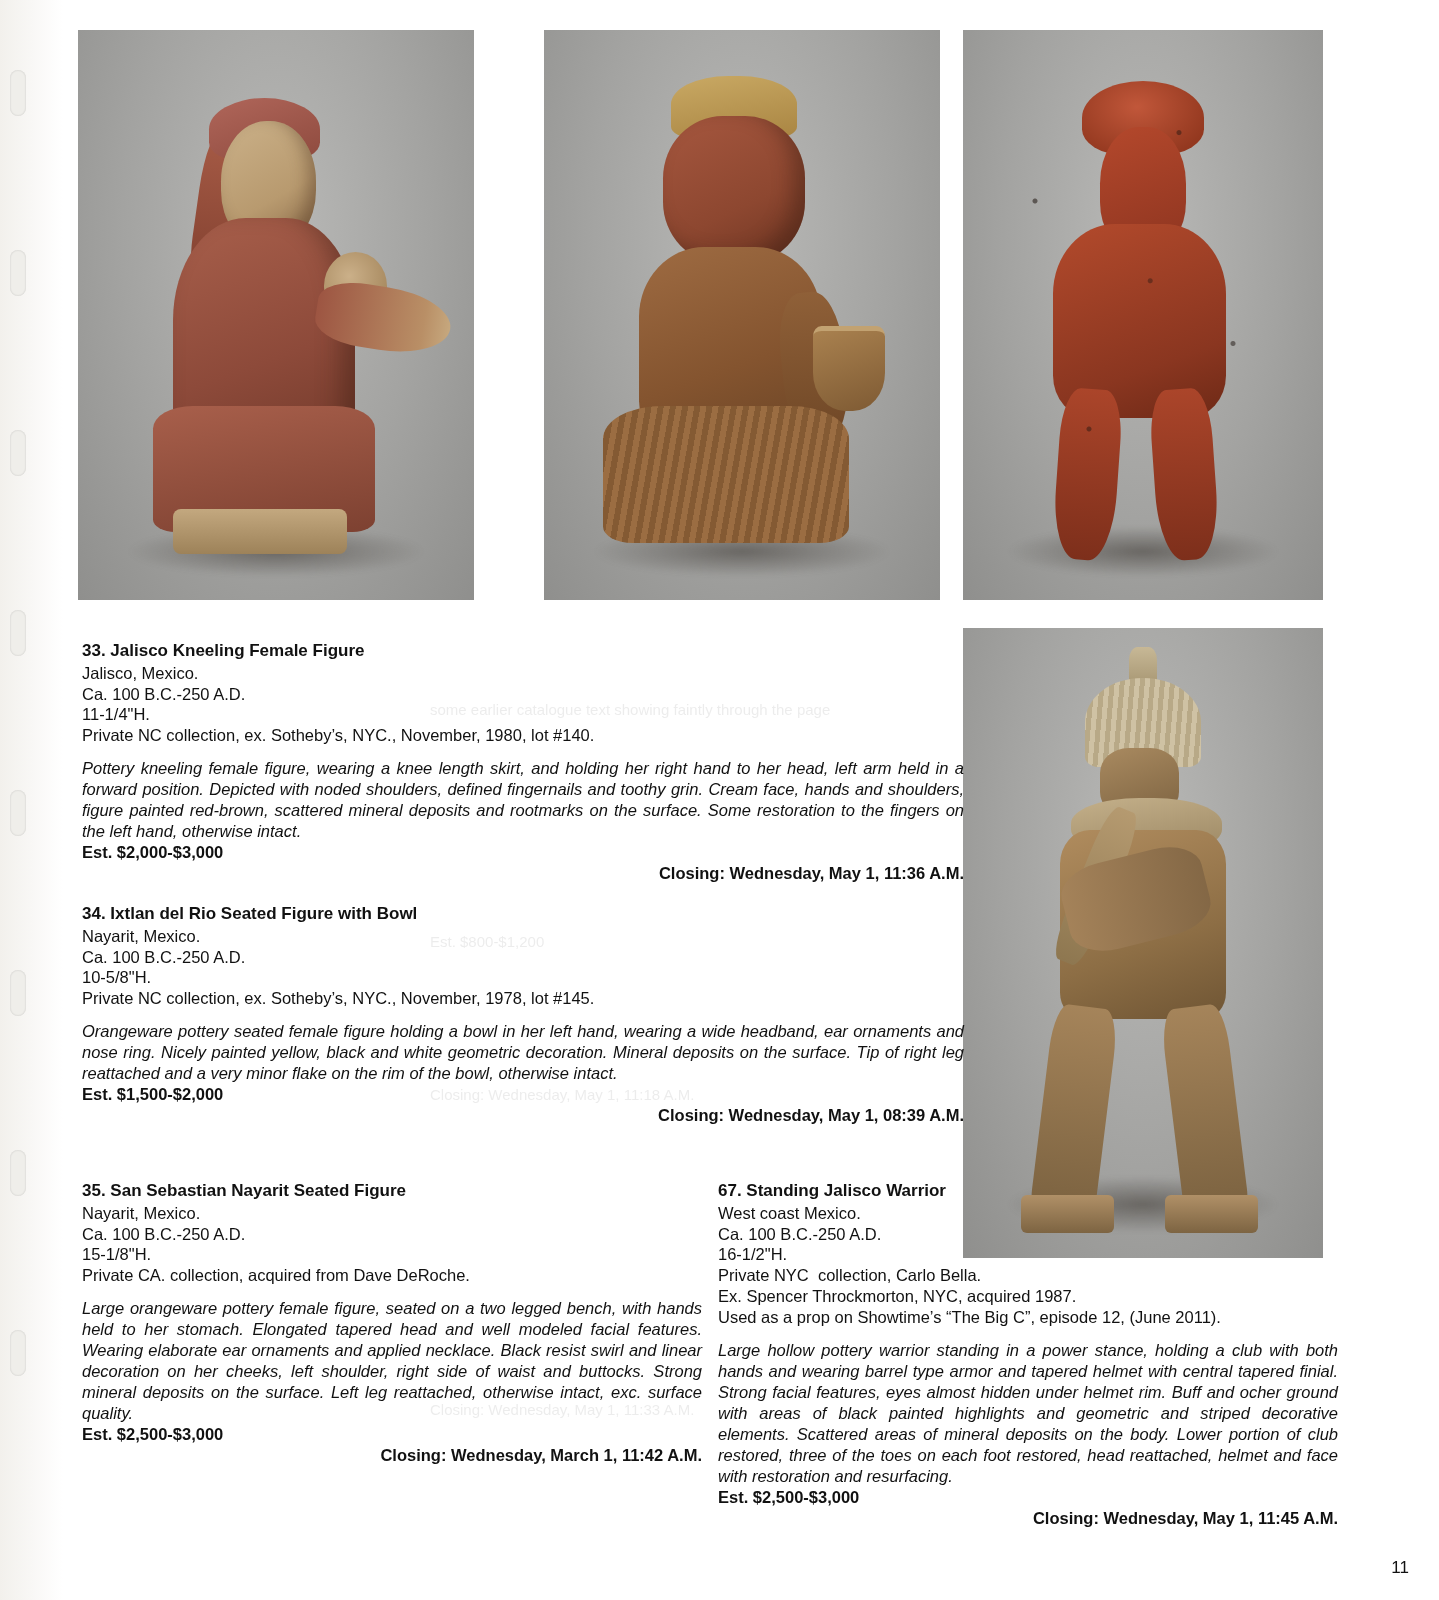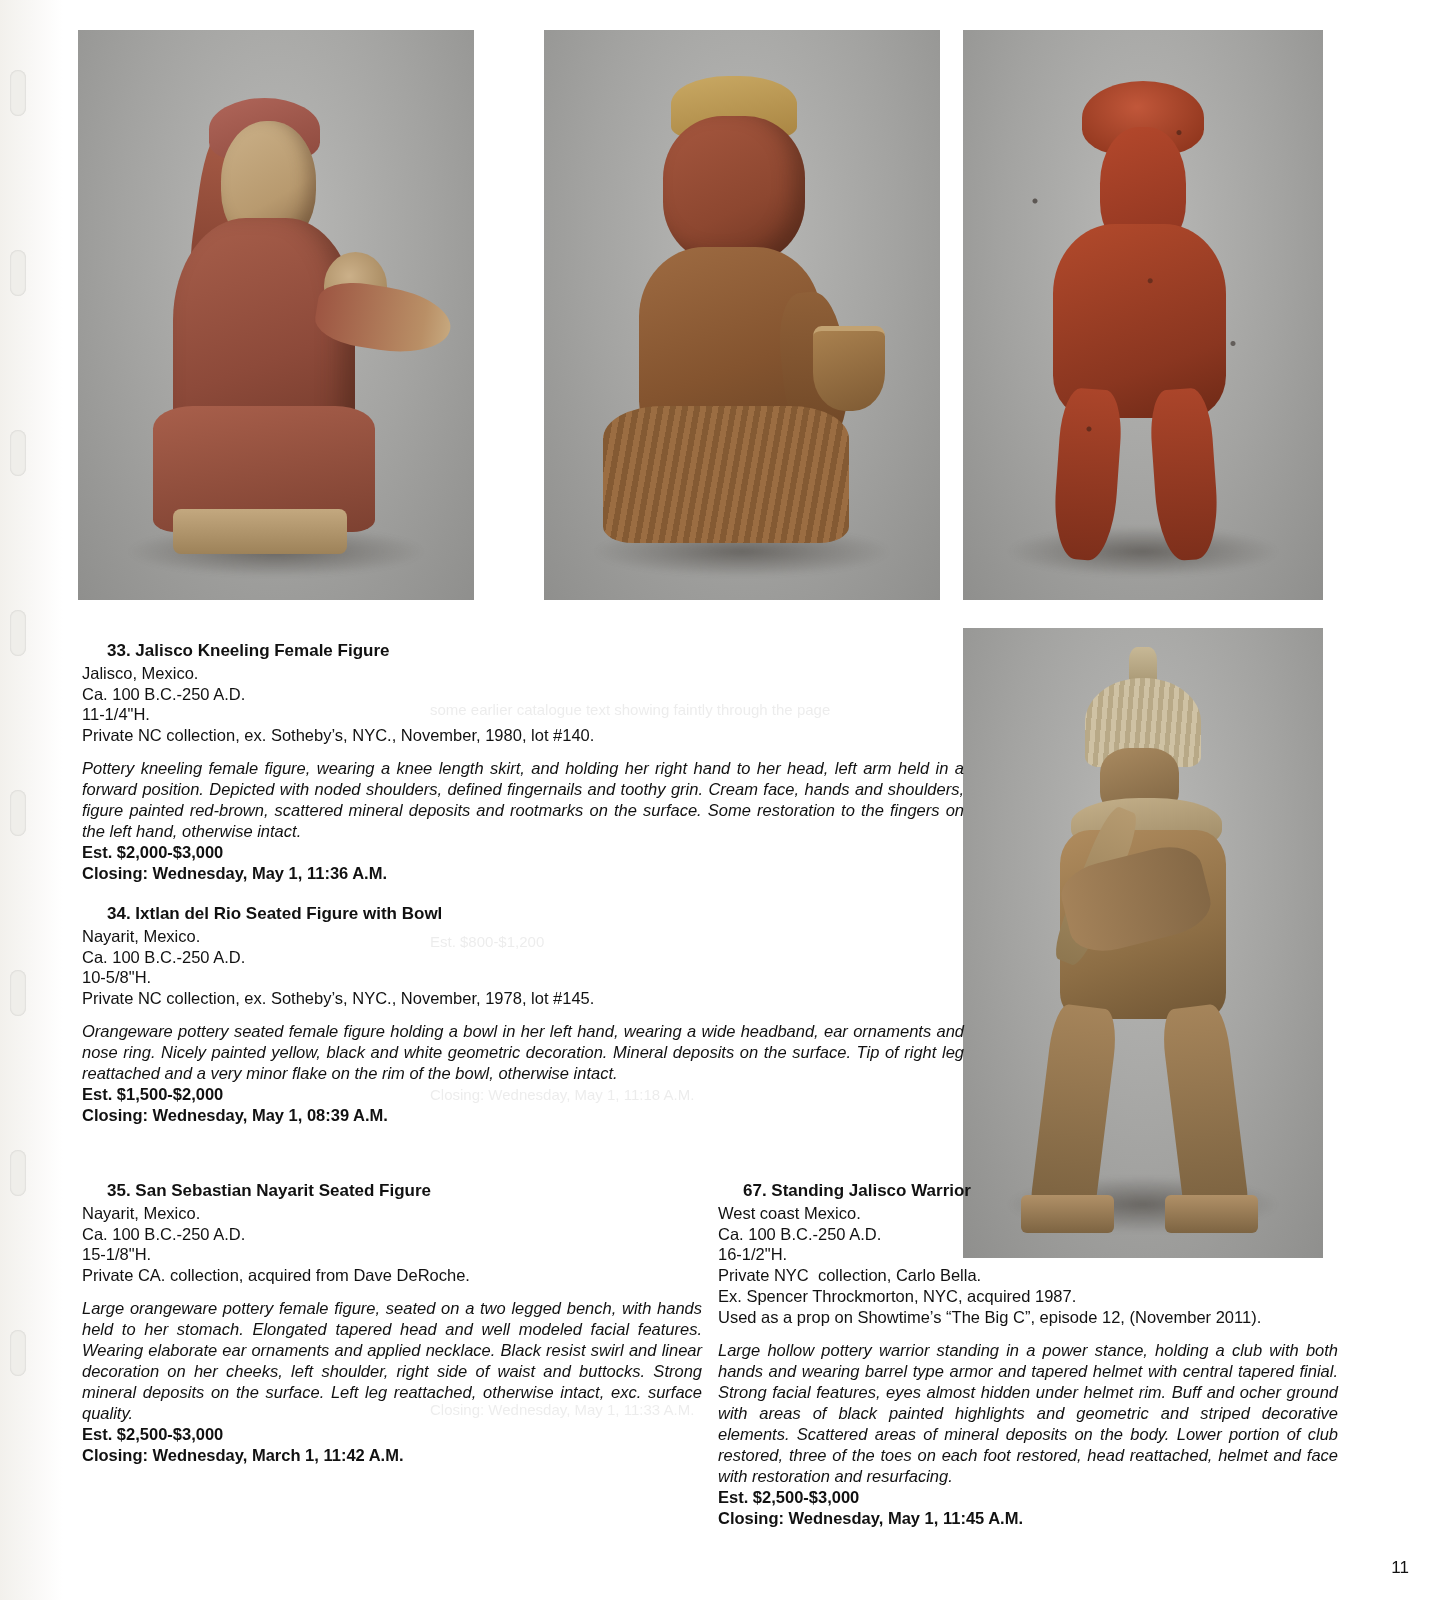--- a/index.html
+++ b/index.html
@@ -241,34 +241,34 @@
   .entry {
     position: absolute;
     font-size: 16.5px;
     line-height: 1.27;
     color: #111;
   }
   .entry .title {
     font-weight: bold;
     font-size: 17px;
     margin-bottom: 1px;
-    margin-left: 25px;
   }
   .entry .line { white-space: pre-wrap; }
   .entry .desc {
     margin-top: 12px;
     text-align: justify;
     font-style: italic;
   }
   .entry .est {
     font-weight: bold;
     margin-top: 0px;
   }
   .entry .closing {
     font-weight: bold;
+    text-align: right;
   }
 
   #entry-33 { left: 82px; top: 640px; width: 882px; }
   #entry-34 { left: 82px; top: 903px; width: 882px; }
   #entry-35 { left: 82px; top: 1180px; width: 620px; }
   #entry-36 { left: 718px; top: 1180px; width: 620px; }
 
   #entry-35 .desc, #entry-36 .desc { text-align: justify; }
 
   .page-number {
@@ -396,19 +396,19 @@
   <div class="closing">Closing: Wednesday, March 1, 11:42 A.M.</div>
 </div>
 
 <div class="entry" id="entry-36">
   <div class="title">67. Standing Jalisco Warrior</div>
   <div class="line">West coast Mexico.</div>
   <div class="line">Ca. 100 B.C.-250 A.D.</div>
   <div class="line">16-1/2"H.</div>
   <div class="line">Private NYC  collection, Carlo Bella.</div>
   <div class="line">Ex. Spencer Throckmorton, NYC, acquired 1987.</div>
-  <div class="line">Used as a prop on Showtime’s “The Big C”, episode 12, (November 2011).</div>
+  <div class="line">Used as a prop on Showtime’s “The Big C”, episode 12, (June 2011).</div>
   <div class="desc">Large hollow pottery warrior standing in a power stance, holding a club with both hands and wearing barrel type armor and tapered helmet with central tapered finial. Strong facial features, eyes almost hidden under helmet rim. Buff and ocher ground with areas of black painted highlights and geometric and striped decorative elements. Scattered areas of mineral deposits on the body. Lower portion of club restored, three of the toes on each foot restored, head reattached, helmet and face with restoration and resurfacing.</div>
   <div class="est">Est. $2,500-$3,000</div>
   <div class="closing">Closing: Wednesday, May 1, 11:45 A.M.</div>
 </div>
 
 <div class="page-number">11</div>
 
 </body></html>

